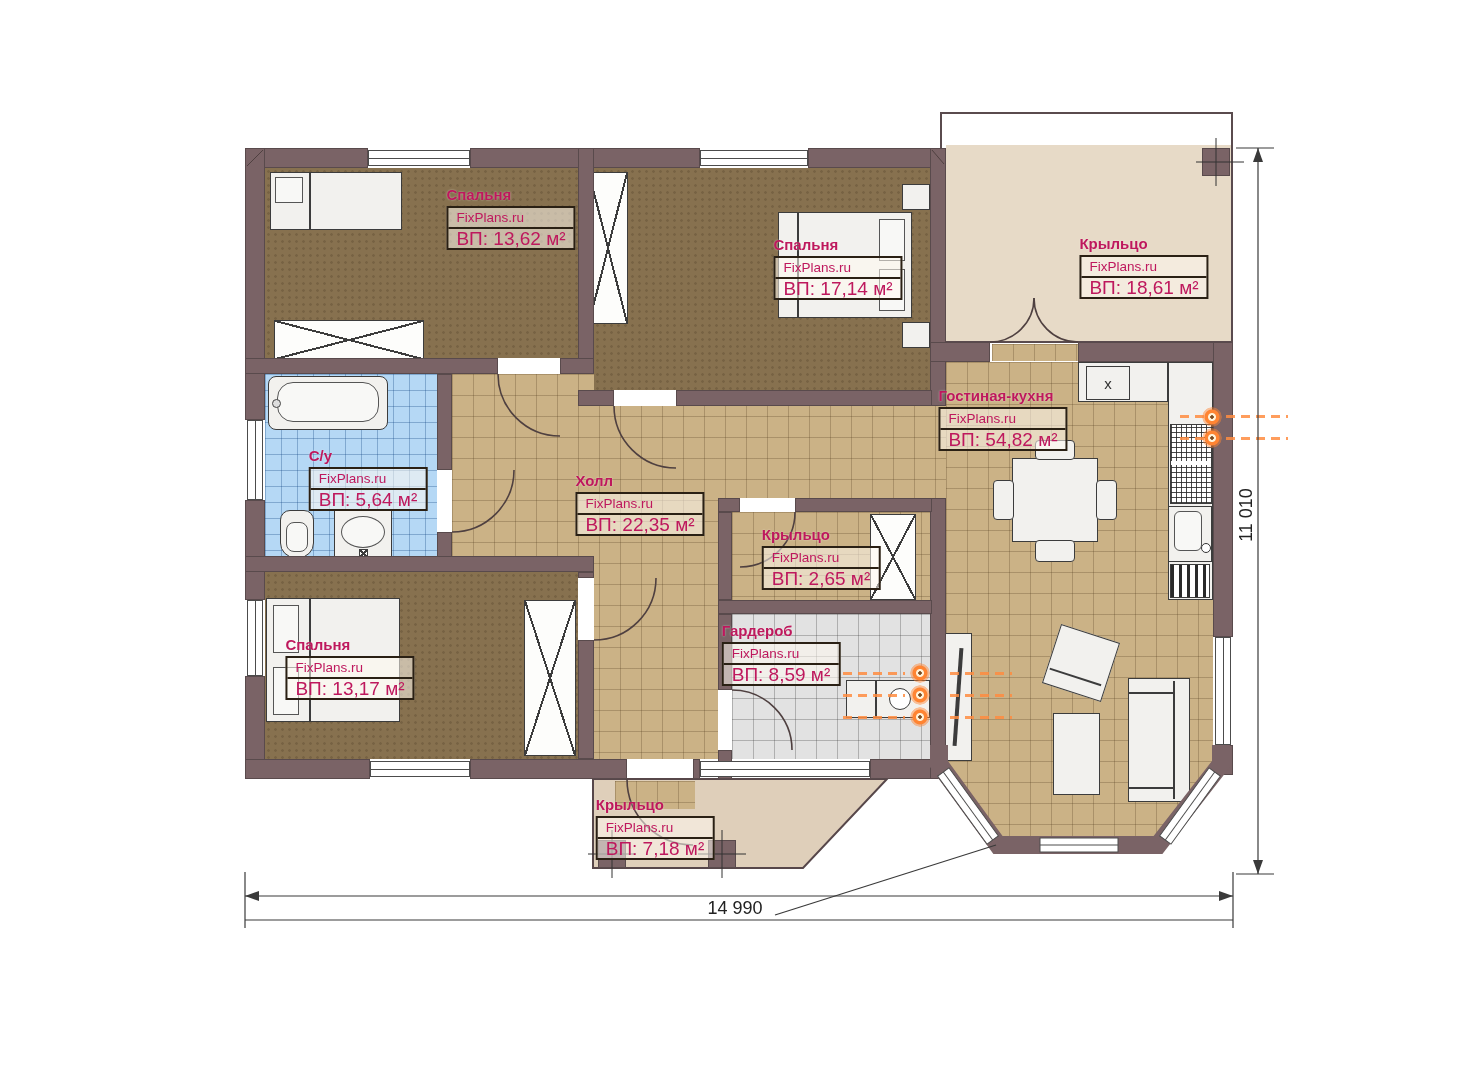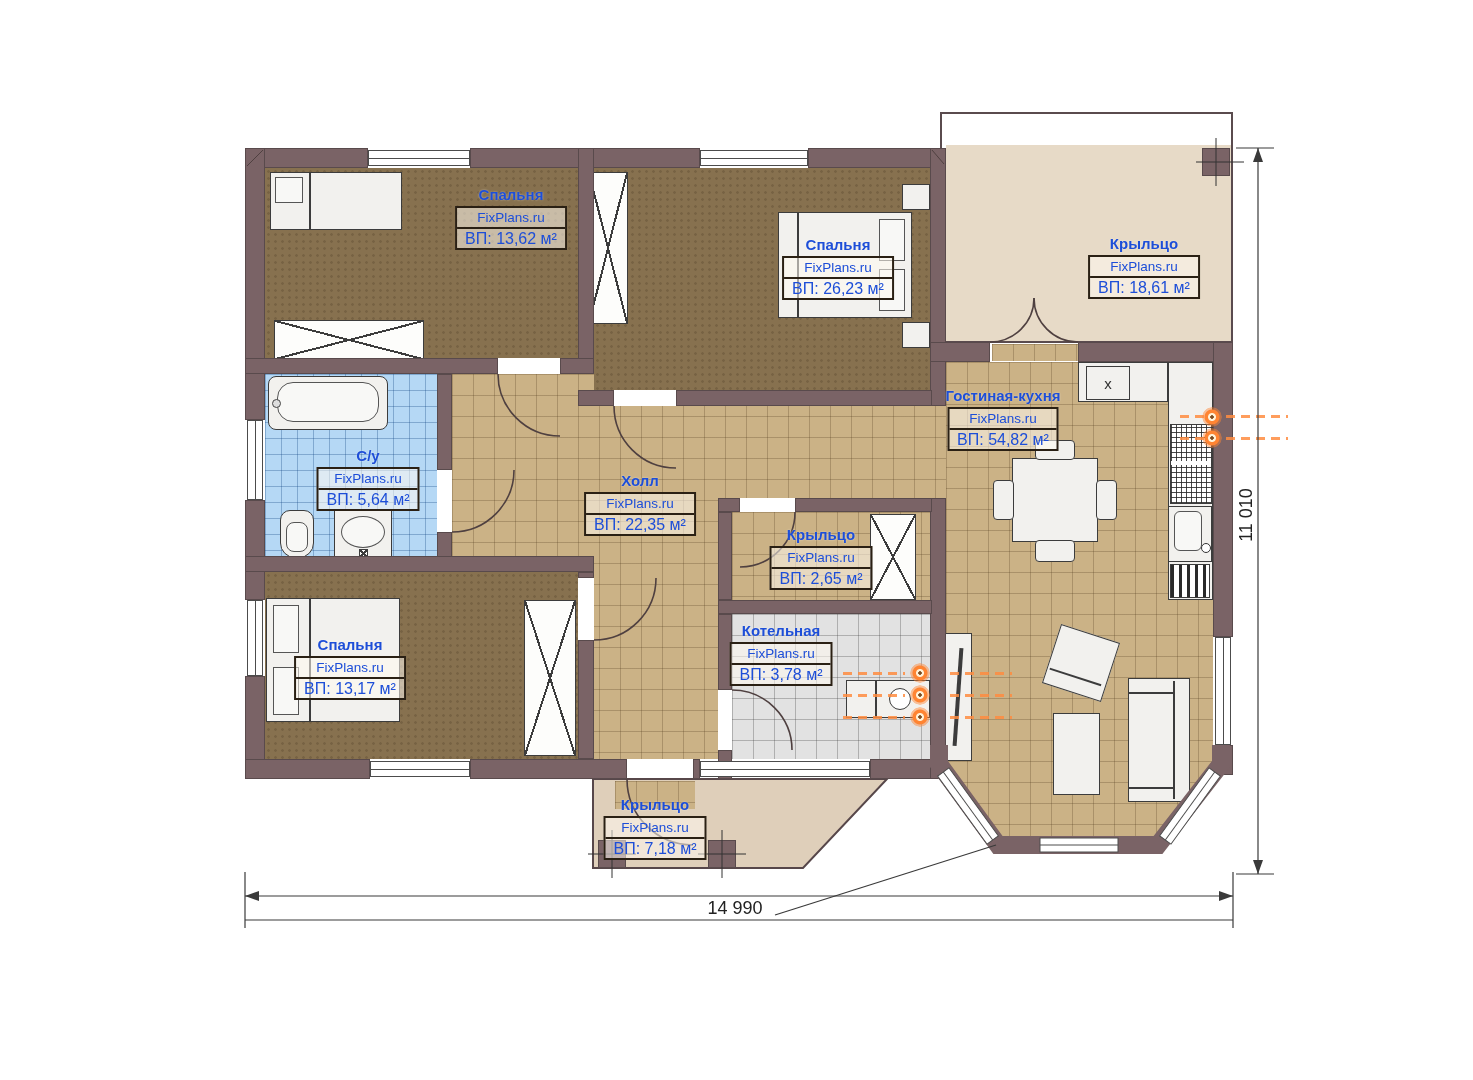--- a/index.html
+++ b/index.html
@@ -38,26 +38,26 @@
     background:
       linear-gradient(to top right,transparent calc(50% - 1px),#3c3c3c calc(50% - 1px) calc(50% + 1px),transparent calc(50% + 1px)),
       linear-gradient(to bottom right,transparent calc(50% - 1px),#3c3c3c calc(50% - 1px) calc(50% + 1px),transparent calc(50% + 1px)),
       #fdfdfb;}
   .hatch{position:absolute;z-index:2;border:1.5px solid #3c3c3c;box-sizing:border-box;background:#fff;
     background-image:repeating-linear-gradient(0deg,rgba(40,40,40,.85) 0 1px,transparent 1px 5px),
                      repeating-linear-gradient(90deg,rgba(40,40,40,.85) 0 1px,transparent 1px 5px);}
   .stripes{position:absolute;z-index:2;border:1.5px solid #3c3c3c;box-sizing:border-box;background:#fff;
     background-image:repeating-linear-gradient(90deg,#2a2a2a 0 3px,transparent 3px 8px);}
   
-  .room-label{position:absolute;z-index:6;transform:translateX(-50%);text-align:center;color:#1d4ed8;}
+  .room-label{position:absolute;z-index:6;transform:translateX(-50%);text-align:left;color:#be185d;}
   .room-title{font-weight:bold;font-size:15px;margin-bottom:3px;white-space:nowrap;
     text-shadow:0 0 2px rgba(255,255,250,.55);}
   .label-box{display:inline-block;border:2px solid #2a2014;background:rgba(255,250,240,.55);}
   .label-brand{font-size:13.5px;line-height:17px;padding:1px 8px;border-bottom:2px solid #2a2014;white-space:nowrap;}
-  .label-area{font-size:16px;line-height:17px;padding:1px 8px;white-space:nowrap;}
+  .label-area{font-size:19px;line-height:17px;padding:1px 8px;white-space:nowrap;}
   
   .glow{position:absolute;width:20px;height:20px;border-radius:50%;z-index:7;
     background:radial-gradient(circle,#7a4a20 0 1.5px,#fff3da 2px 3.5px,var(--radiator-orange,#ff8432) 4.5px 7px,rgba(255,132,50,.45) 8px 9.5px,transparent 10px);}
   .dash{position:absolute;height:3px;z-index:4;
     background-image:repeating-linear-gradient(90deg,rgba(255,140,64,.85) 0 9px,transparent 9px 15px);}
   .svglayer{position:absolute;left:0;top:0;}
 </style>
 </head>
 <body>
 
@@ -281,21 +281,21 @@
     <div class="room-title">Спальня</div>
     <div class="label-box">
       <div class="label-brand">FixPlans.ru</div>
       <div class="label-area">ВП: 13,62 м²</div>
     </div>
   </div>
   <div class="room-label" style="left:838px;top:236px">
     <div class="room-title">Спальня</div>
     <div class="label-box">
       <div class="label-brand">FixPlans.ru</div>
-      <div class="label-area">ВП: 26,23 м²</div>
+      <div class="label-area">ВП: 17,14 м²</div>
     </div>
   </div>
   <div class="room-label" style="left:1144px;top:235px">
     <div class="room-title">Крыльцо</div>
     <div class="label-box">
       <div class="label-brand">FixPlans.ru</div>
       <div class="label-area">ВП: 18,61 м²</div>
     </div>
   </div>
   <div class="room-label" style="left:368px;top:447px">
@@ -327,24 +327,24 @@
     </div>
   </div>
   <div class="room-label" style="left:350px;top:636px">
     <div class="room-title">Спальня</div>
     <div class="label-box">
       <div class="label-brand">FixPlans.ru</div>
       <div class="label-area">ВП: 13,17 м²</div>
     </div>
   </div>
   <div class="room-label" style="left:781px;top:622px">
-    <div class="room-title">Котельная</div>
-    <div class="label-box">
-      <div class="label-brand">FixPlans.ru</div>
-      <div class="label-area">ВП: 3,78 м²</div>
+    <div class="room-title">Гардероб</div>
+    <div class="label-box">
+      <div class="label-brand">FixPlans.ru</div>
+      <div class="label-area">ВП: 8,59 м²</div>
     </div>
   </div>
   <div class="room-label" style="left:655px;top:796px">
     <div class="room-title">Крыльцо</div>
     <div class="label-box">
       <div class="label-brand">FixPlans.ru</div>
       <div class="label-area">ВП: 7,18 м²</div>
     </div>
   </div>
 

